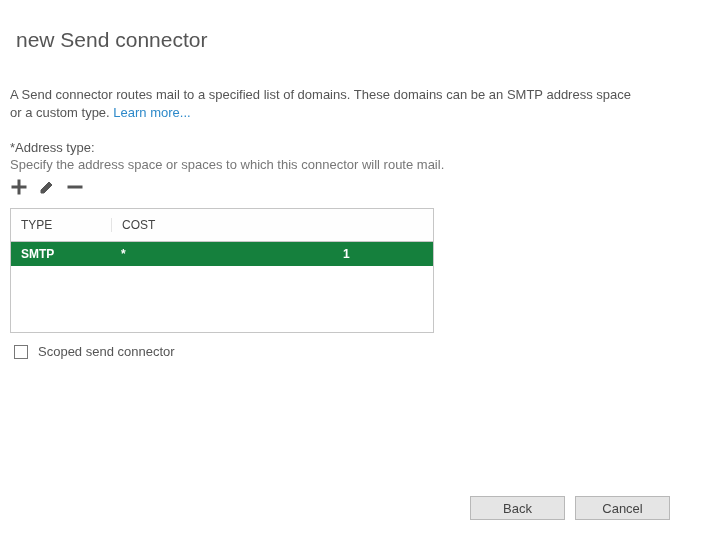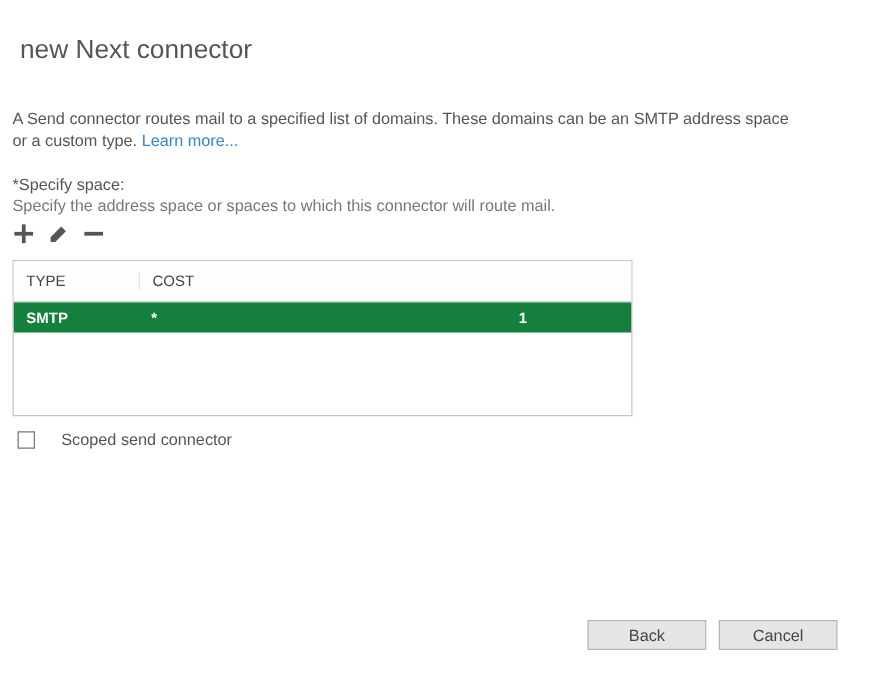--- a/index.html
+++ b/index.html
@@ -70,21 +70,21 @@
     align-items: center;
     justify-content: center;
     cursor: pointer;
     color: #555;
   }
   .toolbar svg { stroke: #555; fill: #555; }
   .grid {
     position: absolute;
     left: 10px;
     top: 208px;
-    width: 496px;
+    width: 424px;
     border: 1px solid #c6c6c6;
     box-sizing: border-box;
     background: #fff;
   }
   .grid-header {
     display: flex;
     height: 32px;
     align-items: center;
     border-bottom: 1px solid #c6c6c6;
     background: #fefefe;
@@ -106,21 +106,21 @@
     align-items: center;
   }
   .row.selected { background: #15803d; color: #fff; font-weight: 600; }
   .cell { padding-left: 10px; box-sizing: border-box; font-size: 12px; }
   .scoped {
     position: absolute;
     left: 14px;
     top: 344px;
     display: flex;
     align-items: center;
-    gap: 21px;
+    gap: 10px;
   }
   .chk {
     width: 14px;
     height: 14px;
     border: 1px solid #777;
     background: #fff;
     box-sizing: border-box;
     cursor: pointer;
   }
   .scoped-label { font-size: 13px; color: #555; }
@@ -142,27 +142,27 @@
     align-items: center;
     justify-content: center;
     cursor: pointer;
     box-sizing: border-box;
   }
 </style>
 </head>
 <body>
 
 <div class="page">
-  <div class="title">new Next connector</div>
+  <div class="title">new Send connector</div>
 
   <div class="description">
     <span>A Send connector routes mail to a specified list of domains. These domains can be an SMTP address space or a custom type. </span><a>Learn more...</a>
   </div>
 
-  <div class="section-label">*Specify space:</div>
+  <div class="section-label">*Address type:</div>
   <div class="section-hint">Specify the address space or spaces to which this connector will route mail.</div>
 
   <div class="toolbar">
     <span class="icon">
       <svg width="16" height="16" viewBox="0 0 16 16">
           <rect x="7" y="1" width="2" height="14"></rect>
           <rect x="1" y="7" width="14" height="2"></rect>
         </svg>
     </span>
     <span class="icon">

